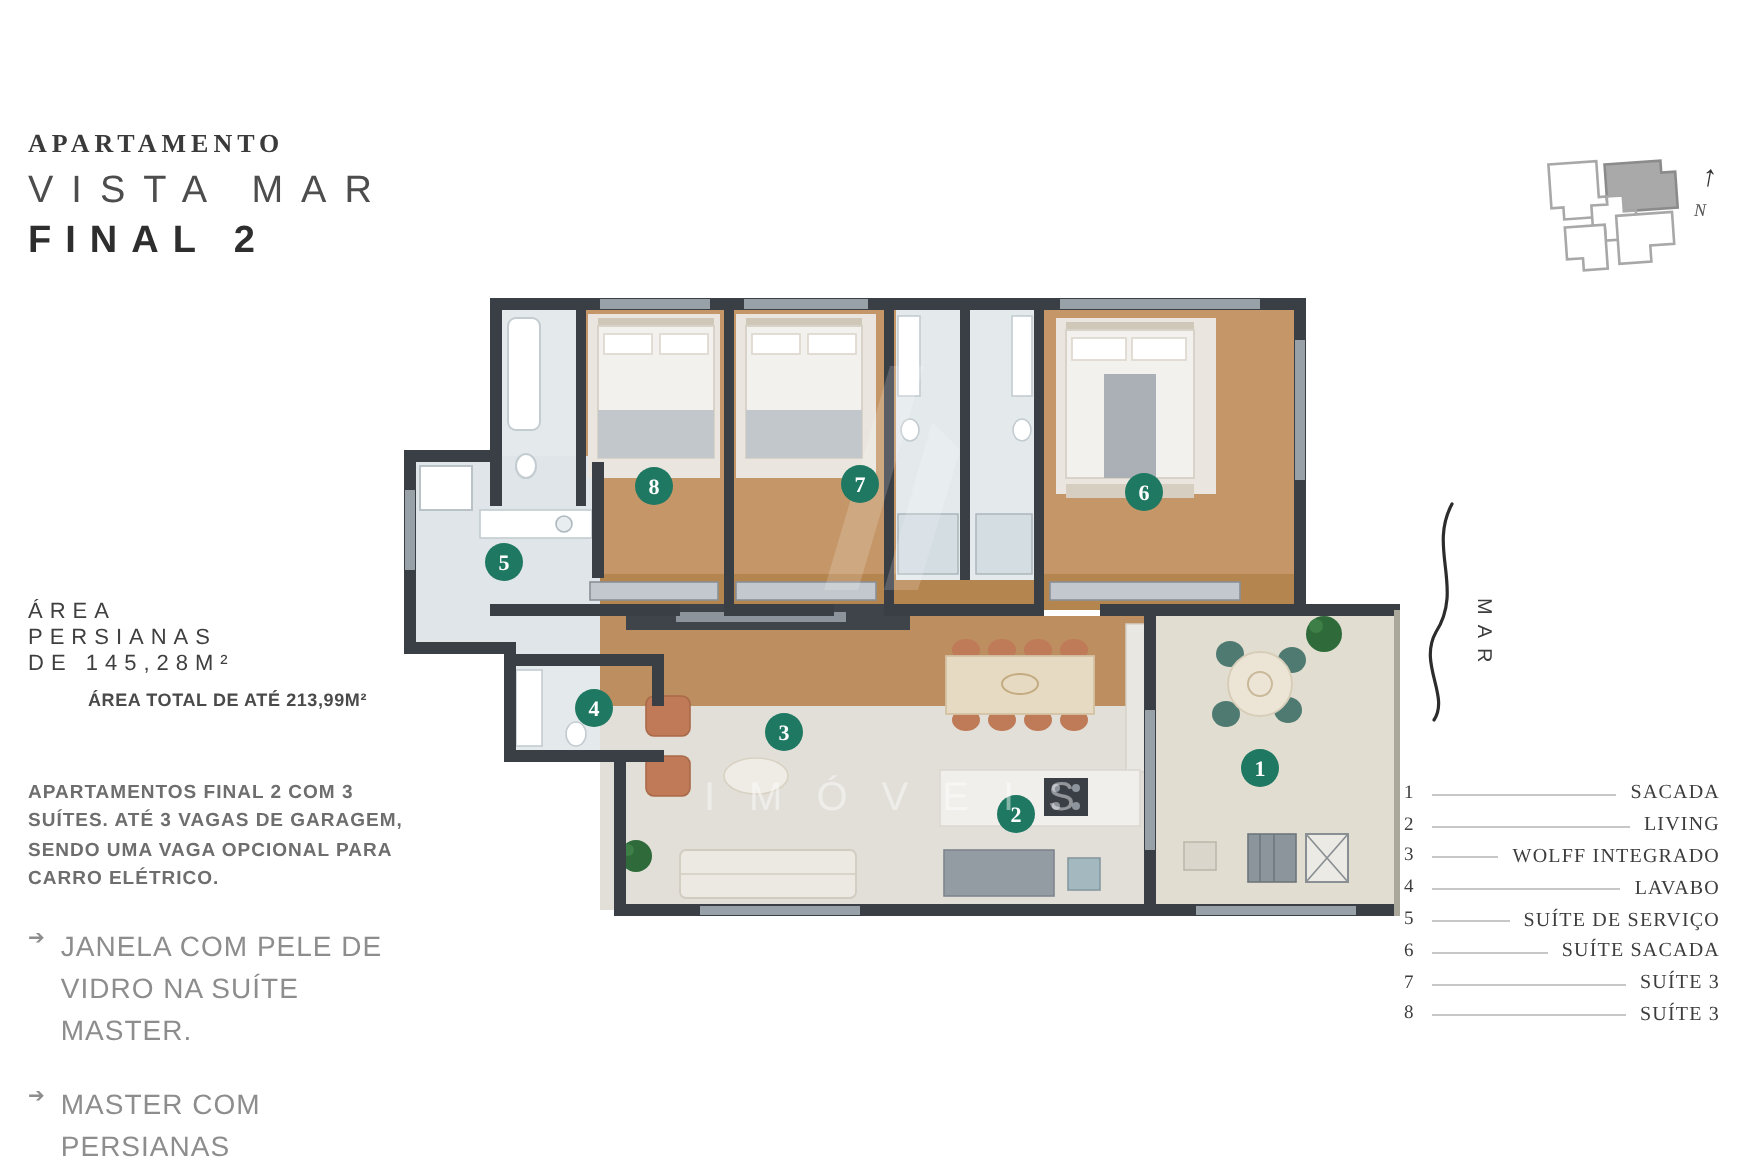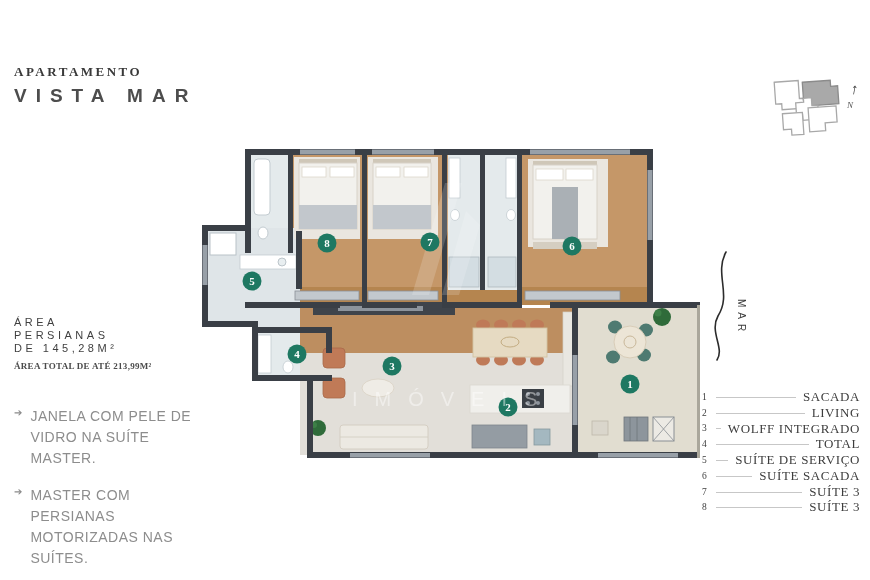--- a/index.html
+++ b/index.html
@@ -3,27 +3,27 @@
 <meta charset="utf-8">
 <style>
   html,body{margin:0;padding:0;background:#ffffff;}
   #stage{position:relative;width:870px;height:580px;background:#ffffff;overflow:hidden;
          font-family:"Liberation Sans",sans-serif;color:#333;}
 
   
   .title-block{position:absolute;left:14px;top:64px;}
   .title-kicker{font-family:"Liberation Serif",serif;font-size:13px;font-weight:bold;
                 letter-spacing:2.5px;color:#3a3a3a;}
-  .title-line1{font-size:19px;font-weight:700;letter-spacing:9px;color:#4d4d4d;margin-top:5px;}
+  .title-line1{font-size:19px;font-weight:400;letter-spacing:9px;color:#4d4d4d;margin-top:5px;}
   .title-line2{font-size:19px;font-weight:bold;letter-spacing:7px;color:#2e2e2e;margin-top:3px;}
 
-  .area-block{position:absolute;left:14px;top:316px;}
+  .area-block{position:absolute;left:14px;top:300px;}
   .area-line{font-size:11px;letter-spacing:3.5px;color:#3f3f3f;line-height:13px;}
-  .area-total{font-family:Liberation Serif, serif;font-size:9px;font-weight:bold;
-              letter-spacing:0.3px;color:#4a4a4a;margin-top:6px;}
+  .area-total{font-family:Liberation Sans, sans-serif;font-size:9px;font-weight:bold;
+              letter-spacing:0.3px;color:#4a4a4a;margin-top:6px;margin-left:30px;}
 
   .desc-block{position:absolute;left:14px;top:390px;width:196px;}
   .desc-par{font-size:9.5px;letter-spacing:0.5px;line-height:1.5;color:#6e6e6e;font-weight:bold;}
   .bullet{display:flex;gap:8px;margin-top:16px;color:#8d8d8d;}
   .bullet .arrow{font-size:10px;line-height:1.4;}
   .bullet .btext{font-size:14px;letter-spacing:0.5px;line-height:1.5;}
 
   
   .keyplan{position:absolute;left:768px;top:72px;}
   .compass{position:absolute;left:844px;top:80px;width:22px;text-align:center;}
@@ -34,51 +34,53 @@
   
   .sea{position:absolute;left:706px;top:250px;display:flex;align-items:center;}
   .sea .mar{writing-mode:vertical-rl;font-size:10px;letter-spacing:5px;color:#3c3c3c;
             margin-left:4px;margin-top:24px;}
 
   
   .legend{position:absolute;left:702px;top:389px;width:158px;}
   .lrow{display:flex;align-items:center;height:15.8px;}
   .lnum{font-family:"Liberation Serif",serif;font-size:9.5px;color:#3d3d3d;width:10px;}
   .lline{flex:1;border-bottom:1px solid #c7c7c7;margin:0 7px 0 4px;height:1px;}
-  .llab{font-family:"Liberation Serif",serif;font-size:13px;letter-spacing:0.6px;color:#3d3d3d;
+  .llab{font-family:"Liberation Serif",serif;font-size:10px;letter-spacing:0.6px;color:#3d3d3d;
         white-space:nowrap;text-align:right;}
 
   
   .plan{position:absolute;left:200px;top:145px;width:500px;height:335px;}
   .plan svg{display:block;}
   .wm{position:absolute;left:0;top:0;width:100%;height:100%;pointer-events:none;}
   .wm .l1{position:absolute;left:138px;top:178px;font-size:43px;font-weight:400;
           letter-spacing:25px;color:rgba(255,255,255,0.55);}
   .wm .l2{position:absolute;left:152px;top:243px;font-size:20px;font-weight:400;
           letter-spacing:17px;color:rgba(255,255,255,0.45);}
   .marker-text{font-family:"Liberation Serif",serif;font-weight:bold;fill:#ffffff;font-size:11px;}
 </style>
 </head>
 <body>
 
 <div id="stage">
 
   <div class="title-block">
     <div class="title-kicker">APARTAMENTO</div>
     <div class="title-line1">VISTA MAR</div>
+    <div class="title-line2">FINAL 2</div>
   </div>
 
   <div class="area-block">
     <div class="area-line">ÁREA</div>
     <div class="area-line">PERSIANAS</div>
     <div class="area-line">DE 145,28M²</div>
     <div class="area-total">ÁREA TOTAL DE ATÉ 213,99M²</div>
   </div>
 
   <div class="desc-block">
+    <div class="desc-par">APARTAMENTOS FINAL 2 COM 3 SUÍTES. ATÉ 3 VAGAS DE GARAGEM, SENDO UMA VAGA OPCIONAL PARA CARRO ELÉTRICO.</div>
     <div class="bullet">
       <span class="arrow">➔</span>
       <span class="btext">JANELA COM PELE DE VIDRO NA SUÍTE MASTER.</span>
     </div>
     <div class="bullet">
       <span class="arrow">➔</span>
       <span class="btext">MASTER COM PERSIANAS MOTORIZADAS NAS SUÍTES.</span>
     </div>
   </div>
 
@@ -118,21 +120,21 @@
       <span class="llab">LIVING</span>
     </div>
     <div class="lrow">
       <span class="lnum">3</span>
       <span class="lline"></span>
       <span class="llab">WOLFF INTEGRADO</span>
     </div>
     <div class="lrow">
       <span class="lnum">4</span>
       <span class="lline"></span>
-      <span class="llab">TOTAL</span>
+      <span class="llab">LAVABO</span>
     </div>
     <div class="lrow">
       <span class="lnum">5</span>
       <span class="lline"></span>
       <span class="llab">SUÍTE DE SERVIÇO</span>
     </div>
     <div class="lrow">
       <span class="lnum">6</span>
       <span class="lline"></span>
       <span class="llab">SUÍTE SACADA</span>

